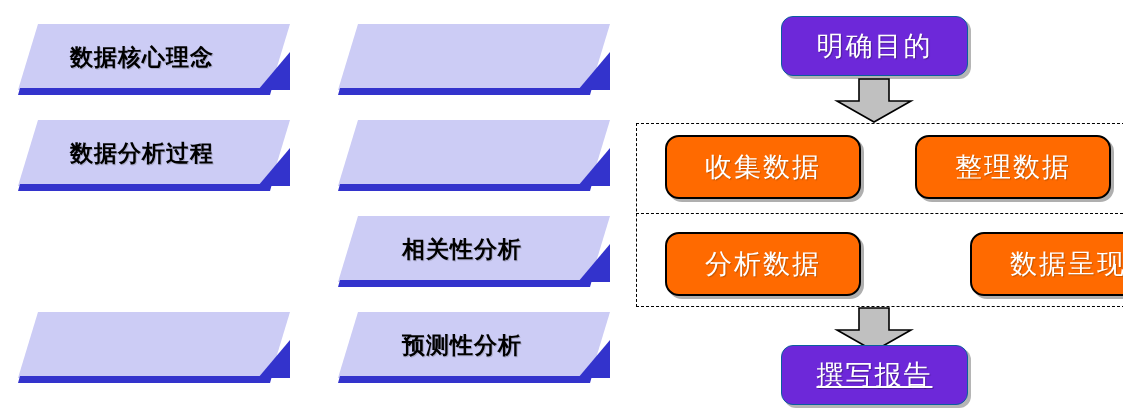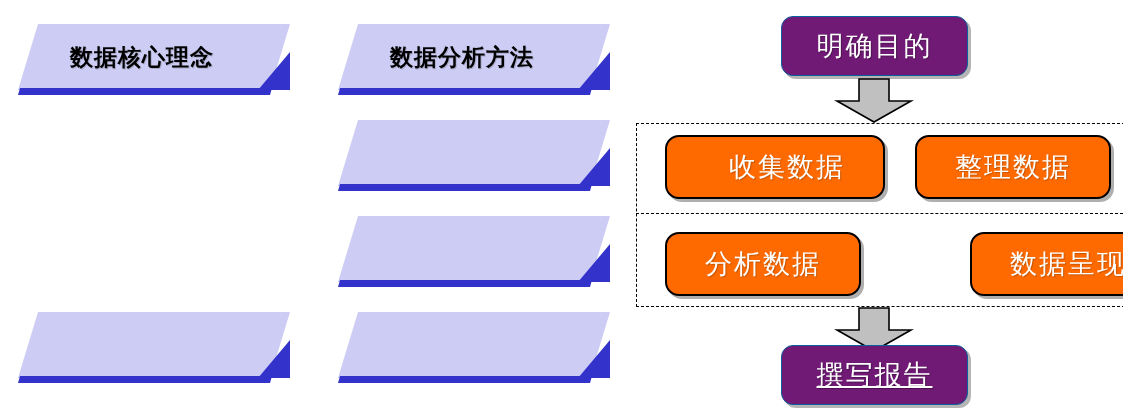--- a/index.html
+++ b/index.html
@@ -45,21 +45,21 @@
   .c1{left:18px;}
   .c2{left:338px;}
   .r1{top:24px;}
   .r2{top:120px;}
   .r3{top:216px;}
   .r4{top:312px;}
 
   
   .rnd-blue{
     position:absolute;
-    background:#701a75;
+    background:#6d28d9;
     border:1.5px solid #0a5f9e;
     border-radius:12px;
     box-shadow:3px 3px 0 rgba(120,120,120,.55);
     display:flex;align-items:center;justify-content:center;
     color:#ffffff;font-size:27px;font-weight:normal;
     font-family:"DejaVu Serif","Liberation Serif",serif;
     letter-spacing:2px;white-space:nowrap;
     text-shadow:1px 1px 1px rgba(0,0,0,.30);
   }
   .rnd-orange{
@@ -90,63 +90,70 @@
 
 <div id="canvas">
 
   <div class="banner c1 r1">
     <div class="slab"></div>
     <div class="tri"></div>
     <div class="bar"></div>
     <div class="txt">数据核心理念</div>
   </div>
 
+  <div class="banner c1 r2">
+    <div class="slab"></div>
+    <div class="tri"></div>
+    <div class="bar"></div>
+    <div class="txt">数据分析过程</div>
+  </div>
 
 
   <div class="banner c1 r4">
     <div class="slab"></div>
     <div class="tri"></div>
     <div class="bar"></div>
   </div>
 
   <div class="banner c2 r1">
     <div class="slab"></div>
     <div class="tri"></div>
     <div class="bar"></div>
-    <div class="txt">数据分析方法</div>
   </div>
 
   <div class="banner c2 r2">
     <div class="slab"></div>
     <div class="tri"></div>
     <div class="bar"></div>
   </div>
 
   <div class="banner c2 r3">
     <div class="slab"></div>
     <div class="tri"></div>
     <div class="bar"></div>
+    <div class="txt">相关性分析</div>
   </div>
 
   <div class="banner c2 r4">
     <div class="slab"></div>
     <div class="tri"></div>
     <div class="bar"></div>
+    <div class="txt">预测性分析</div>
   </div>
 
   <div class="rnd-blue" style="left:781px;top:16px;width:185px;height:58px;">明确目的</div>
 
   <svg class="arrow" style="left:833px;top:78px;width:82px;height:46px;" viewBox="0 0 82 46">
     <polygon points="26,1 56,1 56,23 78,23 41,44 4,23 26,23" fill="#c0c0c0" stroke="#000000" stroke-width="1.6"></polygon>
   </svg>
 
   <div class="dashbox" style="left:636px;top:123px;width:487px;height:182px;"></div>
   <div class="dashline" style="left:636px;top:213px;width:487px;height:0;"></div>
 
-  <div class="rnd-orange" style="left:665px;top:135px;width:192px;height:60px;padding-left:24px;">收集数据</div>
+  <div class="rnd-orange" style="left:665px;top:135px;width:192px;height:60px;">收集数据</div>
 
   <div class="rnd-orange" style="left:915px;top:135px;width:192px;height:60px;">整理数据</div>
 
   <div class="rnd-orange" style="left:665px;top:232px;width:192px;height:60px;">分析数据</div>
 
   <div class="rnd-orange" style="left:970px;top:232px;width:192px;height:60px;">数据呈现</div>
 
   <svg class="arrow" style="left:833px;top:307px;width:82px;height:46px;" viewBox="0 0 82 46">
     <polygon points="26,1 56,1 56,23 78,23 41,44 4,23 26,23" fill="#c0c0c0" stroke="#000000" stroke-width="1.6"></polygon>
   </svg>

